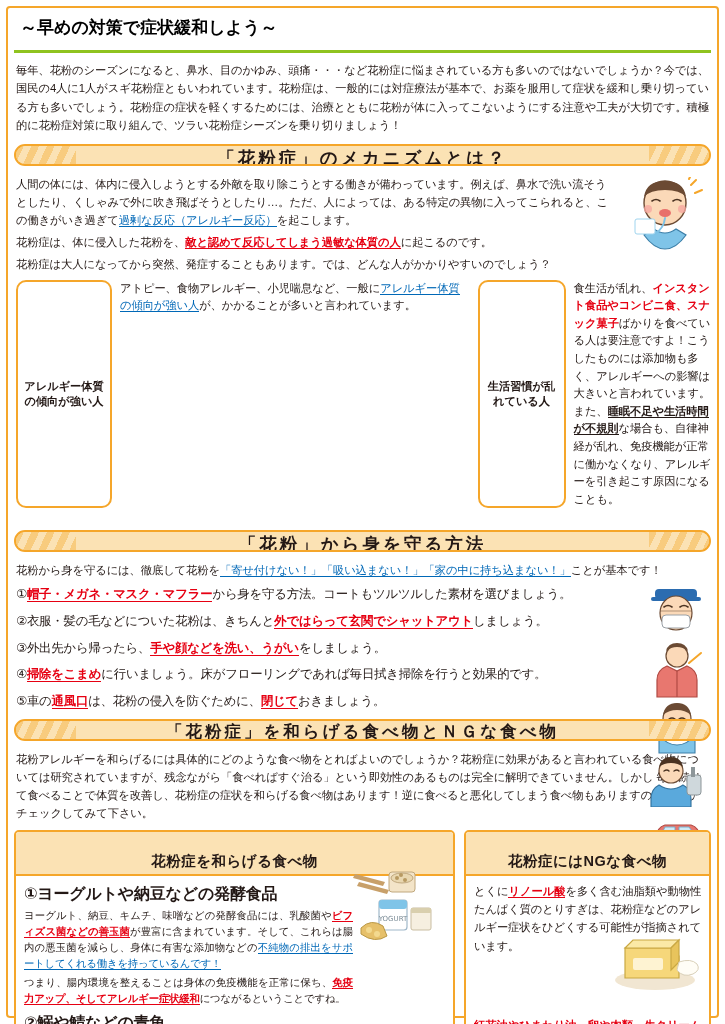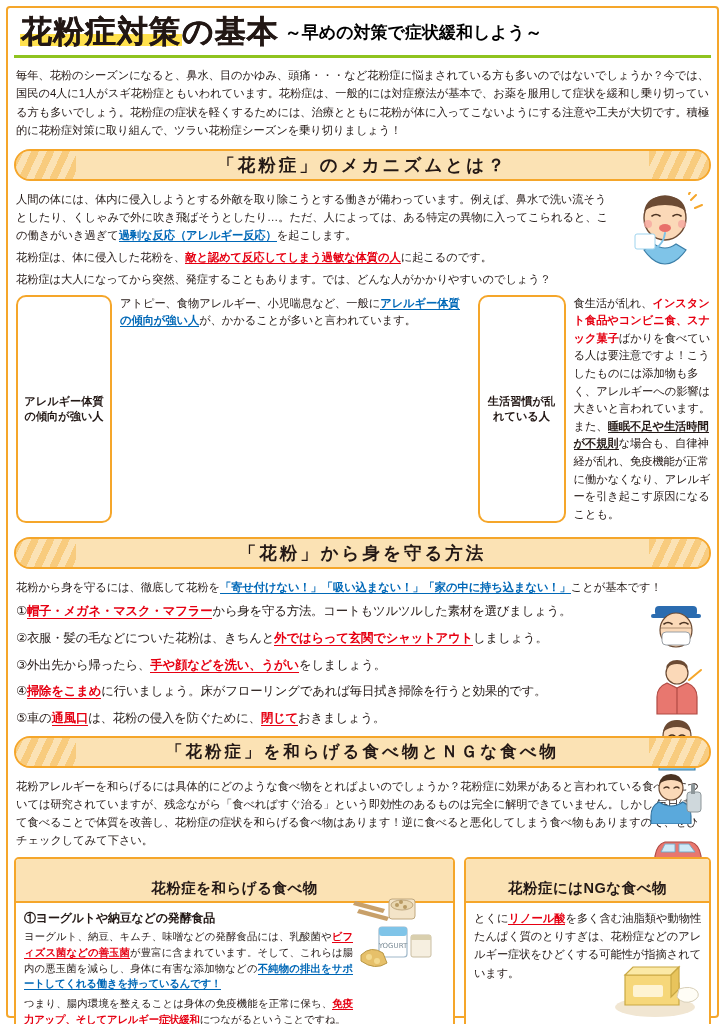--- a/index.html
+++ b/index.html
@@ -62,27 +62,26 @@
     font-size: 11.3px;
     line-height: 1.62;
     letter-spacing: -0.1px;
     margin: 0 2px 10px 2px;
     text-align: justify;
   }
 
   
   .band {
     position: relative;
-    height: 32px;
+    height: 22px;
     margin: 0 0 9px 0;
     border-radius: 16px;
     background: #fbe2b4;
     border: 2px solid #f5a62a;
     display: flex;
-    align-items: center;
     justify-content: center;
     overflow: hidden;
   }
   .band::before, .band::after {
     content: "";
     position: absolute;
     top: 0; bottom: 0; width: 60px;
     background: repeating-linear-gradient(115deg, #f7c46c 0 7px, #fbe2b4 7px 14px);
     opacity: .75;
   }
@@ -99,21 +98,21 @@
 
   
   .para {
     font-size: 11.3px;
     line-height: 1.6;
     letter-spacing: -0.1px;
     margin: 0 2px 4px 2px;
   }
   .red { color: #e60012; font-weight: bold; }
   .ul-red { color: #e60012; font-weight: bold; border-bottom: 1.5px solid #e60012; }
-  .ul-blue { color: #0068b7; font-weight: bold; border-bottom: 1.5px solid #0068b7; }
+  .ul-blue { color: #0068b7; font-weight: normal; border-bottom: 1.5px solid #0068b7; }
   .ul-blk { border-bottom: 1.5px solid #231815; font-weight: bold; }
 
   
   .mech-wrap { position: relative; }
   .mech-text { padding-right: 92px; }
 
   .tag-row {
     display: flex;
     gap: 8px;
     margin: 6px 0 4px 2px;
@@ -179,45 +178,41 @@
     letter-spacing: 0.5px;
   }
   .panel-body {
     padding: 6px 8px 0 8px;
     font-size: 10.4px;
     line-height: 1.52;
     letter-spacing: -0.2px;
     text-align: justify;
   }
   .item-title {
-    font-size: 12px;
+    font-size: 16px;
     font-weight: bold;
     margin: 4px 0 2px 0;
     letter-spacing: -0.2px;
-    font-family: Liberation Serif, serif;
   }
   .item-title.first { margin-top: 0; }
   .rpara { margin: 0 0 9px 0; font-size: 11.3px; line-height: 1.62; }
 
   
   .ill { position: absolute; }
 
   .fig-sneeze { right: 4px; top: 2px; }
 
   svg { display: block; }
 </style>
 </head>
 <body>
 
 <div class="page">
 
   <div class="title-bar">
-    <div class="title-main">
-      <span class="hl">花粉症対策</span><span>の基本</span>
-    </div>
     <div class="title-sub">～早めの対策で症状緩和しよう～</div>
   </div>
 
   <p class="intro">毎年、花粉のシーズンになると、鼻水、目のかゆみ、頭痛・・・など花粉症に悩まされている方も多いのではないでしょうか？今では、国民の4人に1人がスギ花粉症ともいわれています。花粉症は、一般的には対症療法が基本で、お薬を服用して症状を緩和し乗り切っている方も多いでしょう。花粉症の症状を軽くするためには、治療とともに花粉が体に入ってこないようにする注意や工夫が大切です。積極的に花粉症対策に取り組んで、ツラい花粉症シーズンを乗り切りましょう！</p>
 
   <div class="band">
     <span class="band-text">「花粉症」のメカニズムとは？</span>
   </div>
 
   <div class="mech-wrap">
@@ -247,21 +242,21 @@
     </div>
 
     <div class="tag-row">
       <div class="tag">アレルギー体質の傾向が強い人</div>
       <div class="tag-body"><span>アトピー、食物アレルギー、小児喘息など、一般に</span><span class="ul-blue">アレルギー体質の傾向が強い人</span><span>が、かかることが多いと言われています。</span></div>
       <div class="tag tag2">生活習慣が乱れている人</div>
       <div class="tag-body" style="flex:1 1 250px"><span>食生活が乱れ、</span><span class="red">インスタント食品やコンビニ食、スナック菓子</span><span>ばかりを食べている人は要注意ですよ！こうしたものには添加物も多く、アレルギーへの影響は大きいと言われています。また、</span><span class="ul-blk">睡眠不足や生活時間が不規則</span><span>な場合も、自律神経が乱れ、免疫機能が正常に働かなくなり、アレルギーを引き起こす原因になることも。</span></div>
     </div>
   </div>
 
-  <div class="band" style="margin-top:14px">
+  <div class="band" style="margin-top:22px">
     <span class="band-text">「花粉」から身を守る方法</span>
   </div>
 
   <div style="position:relative">
     <p class="para" style="margin-bottom:6px"><span>花粉から身を守るには、徹底して花粉を</span><span class="ul-blue">「寄せ付けない！」「吸い込まない！」「家の中に持ち込まない！」</span><span>ことが基本です！</span></p>
 
     <div class="ill" style="right:6px; top:22px;">
       <svg width="58" height="58" viewBox="0 0 58 58">
         <rect x="8" y="6" width="42" height="10" rx="4" fill="#2b6cb0"></rect>
         <rect x="4" y="14" width="50" height="4" rx="2" fill="#2b6cb0"></rect>

